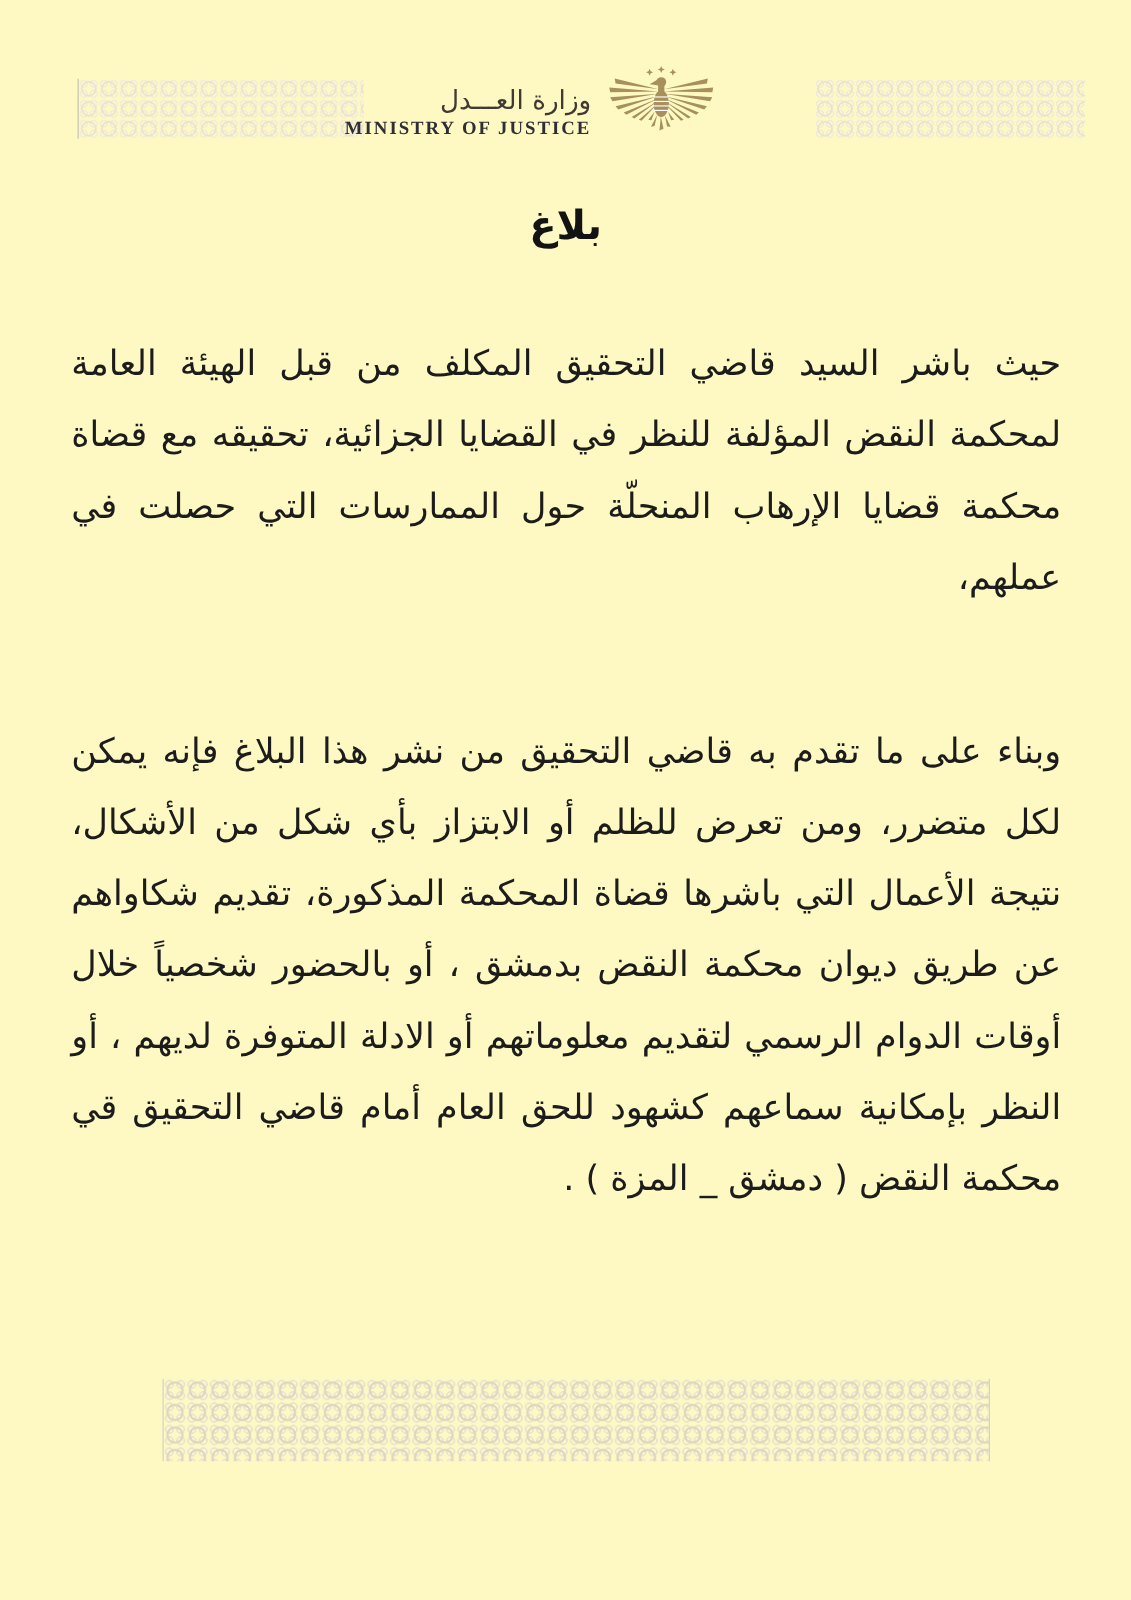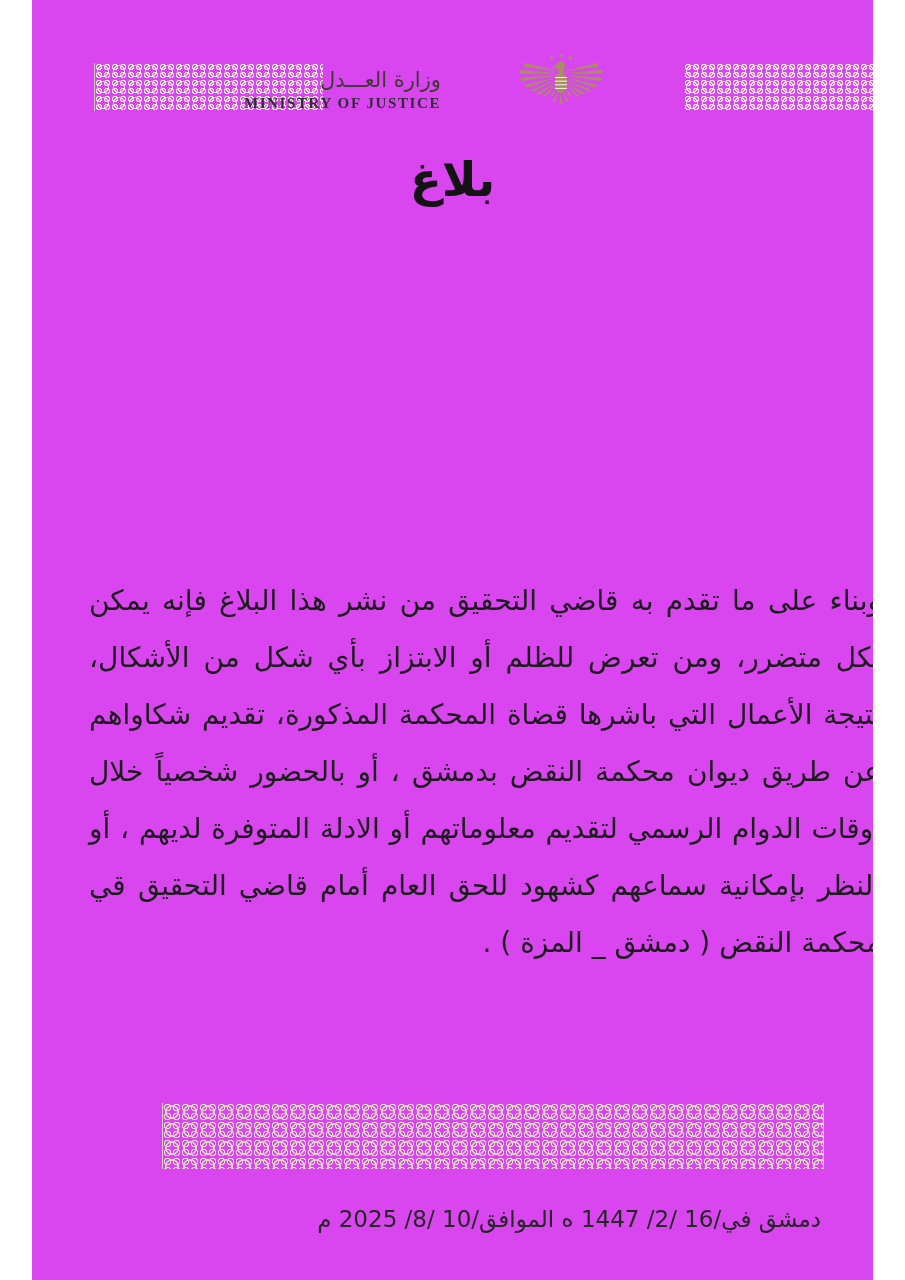--- a/index.html
+++ b/index.html
@@ -2,24 +2,24 @@
 <html lang="ar" style="--gold: #a8905c; --text: #1c1c1c; --pattern: #e9e2d3; --pattern-light: #efe9dd; --pattern-strong: #ded6c1;"><head>
 <meta charset="utf-8">
 <style>
   html, body {
     margin: 0;
     padding: 0;
     background: #ffffff;
   }
   .page {
     position: relative;
-    width: 841px;
+    width: 905px;
     height: 1280px;
     margin: 0 auto;
-    background: #d946ef;
+    background: #fef9c3;
     overflow: hidden;
     font-family: "DejaVu Sans", sans-serif;
   }
 
   
   .pattern-band {
     background-image:
       radial-gradient(circle at 8px 8px, rgba(0,0,0,0) 4.6px, var(--pattern) 4.6px, var(--pattern) 6px, rgba(0,0,0,0) 6.4px),
       radial-gradient(circle at 4px 4px, rgba(0,0,0,0) 2.1px, var(--pattern-light) 2.1px, var(--pattern-light) 3.1px, rgba(0,0,0,0) 3.4px);
     background-size: 16px 16px, 8px 8px;
@@ -78,21 +78,21 @@
   }
   .emblem svg { display: block; }
 
   
   .title {
     position: absolute;
     left: 0; right: 0; top: 148px;
     margin: 0;
     text-align: center;
     direction: rtl;
-    font-size: 47px;
+    font-size: 32px;
     font-weight: bold;
     color: #131313;
     line-height: 64px;
   }
   .body-par {
     position: absolute;
     left: 57px;
     width: 792px;
     margin: 0;
     direction: rtl;
@@ -175,20 +175,20 @@
           <rect x="51.5" y="49" width="17" height="1.3"></rect>
         </g>
       </svg>
     </div>
 
     <div class="pattern-band band-right"></div>
   </div>
 
   <h1 class="title">بلاغ</h1>
 
+  <p class="body-par p1">حيث باشر السيد قاضي التحقيق المكلف من قبل الهيئة العامة لمحكمة النقض المؤلفة للنظر في القضايا الجزائية، تحقيقه مع قضاة محكمة قضايا الإرهاب المنحلّة حول الممارسات التي حصلت في عملهم،</p>
 
   <p class="body-par p2">وبناء على ما تقدم به قاضي التحقيق من نشر هذا البلاغ فإنه يمكن لكل متضرر، ومن تعرض للظلم أو الابتزاز بأي شكل من الأشكال، نتيجة الأعمال التي باشرها قضاة المحكمة المذكورة، تقديم شكاواهم عن طريق ديوان محكمة النقض بدمشق ، أو بالحضور شخصياً خلال أوقات الدوام الرسمي لتقديم معلوماتهم أو الادلة المتوفرة لديهم ، أو النظر بإمكانية سماعهم كشهود للحق العام أمام قاضي التحقيق قي محكمة النقض ( دمشق _ المزة ) .</p>
 
   <div class="pattern-band band-bottom"></div>
 
-  <div class="footer-date">دمشق في/16 /2/ 1447 ه الموافق/10 /8/ 2025 م</div>
 
 </div>
 
 </body></html>

